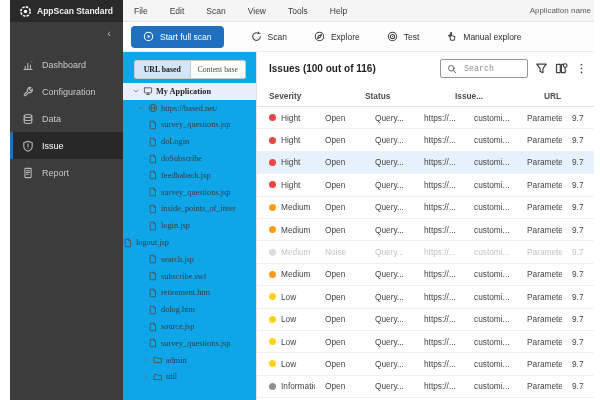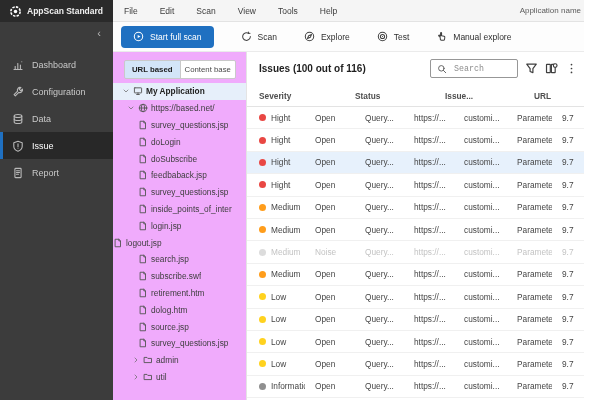--- a/index.html
+++ b/index.html
@@ -1,20 +1,20 @@
 <!DOCTYPE html>
 <html style="--accent: #1f70c1;"><head>
 <meta charset="utf-8">
 <style>
   html,body{margin:0;padding:0;background:#fff;}
   body{width:600px;height:400px;overflow:hidden;font-family:"Liberation Sans",sans-serif;
        -webkit-font-smoothing:antialiased;}
   *{box-sizing:border-box;}
   :root{--accent:#1f70c1;}
-  .app{display:flex;width:584px;height:400px;}
+  .app{display:flex;width:584px;height:400px;margin-left:10px;}
 
   
   .sidebar{width:113px;flex:none;background:#3c3c3c;display:flex;flex-direction:column;}
   .logo{height:22px;background:#2a2a2a;display:flex;align-items:center;gap:5px;padding-left:9px;}
   .logo .ic{width:13px;height:13px;color:#fff;}
   .logo-text{color:#f0f0f0;font-size:8.5px;font-weight:bold;white-space:nowrap;}
   .collapse{height:20px;color:#b5b5b5;text-align:right;padding:6px 12px 0 0;font-size:11px;line-height:10px;cursor:pointer;}
   .sidenav{margin-top:9px;}
   .nav-item{height:27px;display:flex;align-items:center;gap:8px;padding-left:9px;color:#c9c9c9;
             font-size:9px;cursor:pointer;border-left:3px solid transparent;}
@@ -32,21 +32,21 @@
   .toolbar{height:30px;background:#fdfdfd;border-bottom:1px solid #ebebeb;display:flex;align-items:center;padding-left:8px;}
   .primary-btn{display:flex;align-items:center;gap:6px;background:var(--accent);color:#fff;border:none;
                border-radius:4px;height:22px;padding:0 12px;font-size:8.5px;font-family:inherit;cursor:pointer;}
   .primary-btn .ic{width:11px;height:11px;flex:none;}
   .tool-action{display:flex;align-items:center;gap:6px;font-size:8.5px;color:#2f2f2f;margin-left:27px;cursor:pointer;white-space:nowrap;}
   .tool-action .ic{width:11px;height:11px;color:#3f3f3f;flex:none;}
 
   .content{flex:1;min-height:0;display:flex;}
 
   
-  .explorer{width:134px;flex:none;border-right:1px solid #e4e4e4;overflow:hidden;background:#f0abfc;}
+  .explorer{width:134px;flex:none;border-right:1px solid #e4e4e4;overflow:hidden;background:#0ea5e9;font-family:Liberation Serif, serif;}
   .tabs{display:flex;margin:8px 10px 0 11px;border:1px solid #c9c9c9;border-radius:2px;overflow:hidden;height:19px;}
   .tab{flex:1;display:flex;align-items:center;justify-content:center;font-size:7.8px;color:#4a4a4a;background:#fff;
        cursor:pointer;white-space:nowrap;padding:0 2px;}
   .tab.active{background:#d3e5f8;color:#1b1b1b;font-weight:bold;}
   .tab + .tab{border-left:1px solid #c9c9c9;}
   .tree{margin-top:4px;}
   .trow{height:16.8px;display:flex;align-items:center;gap:3px;font-size:8.3px;color:#3d3d3d;cursor:pointer;
         white-space:nowrap;overflow:hidden;}
   .trow .ic{width:10px;height:10px;flex:none;color:#555;}
   .trow .chev{width:8px;height:8px;color:#6a6a6a;}

